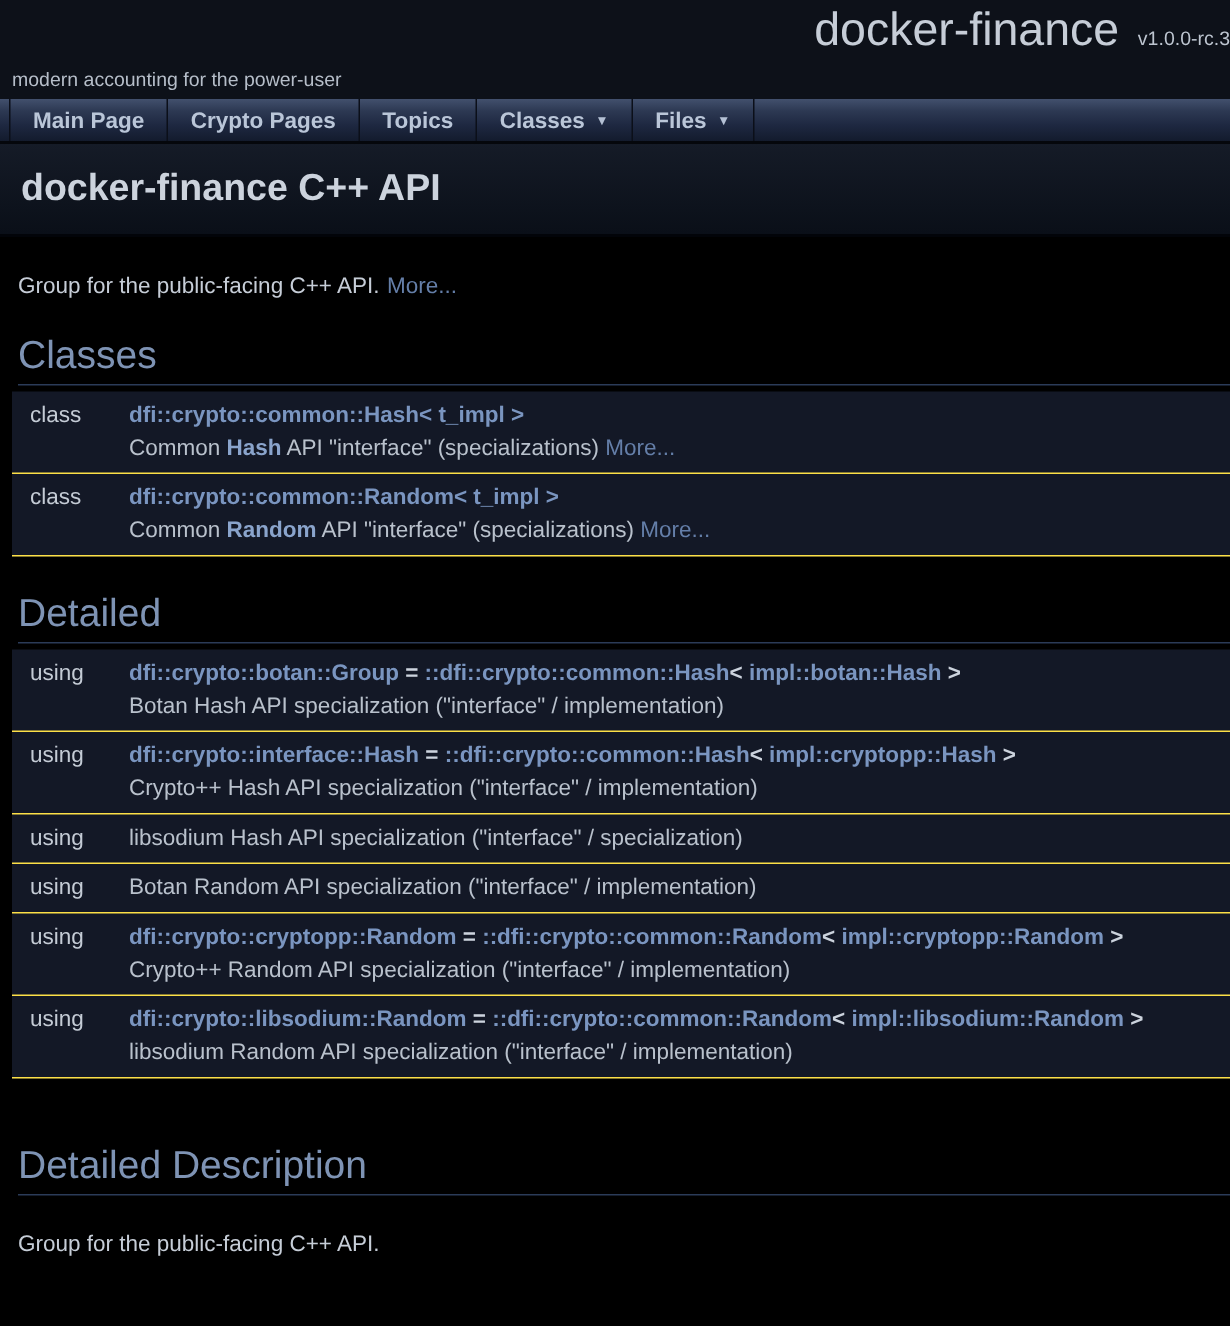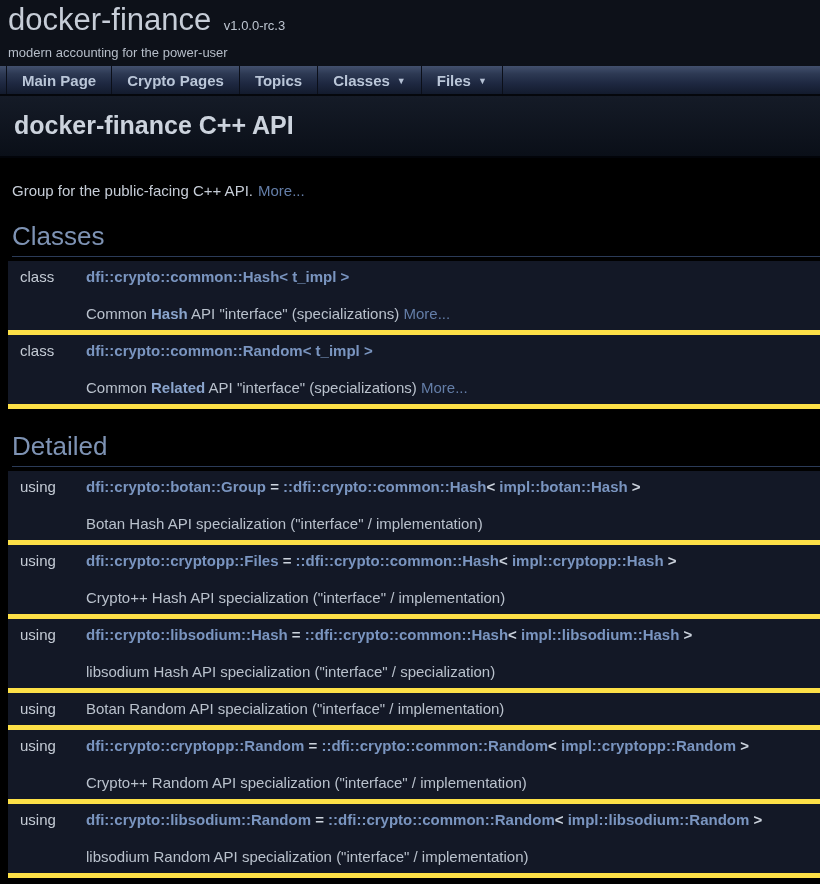--- a/index.html
+++ b/index.html
@@ -7,21 +7,21 @@
   body {
     width: 820px; height: 884px;
     background: #000000;
     font-family: "Liberation Sans", sans-serif;
     color: #c9d0da;
     overflow: hidden;
   }
 
   
   .titlearea { background: #0d1119; padding: 2px 0 6px 8px; }
-  .projectrow { line-height: 36px; }
+  .projectrow { line-height: 36px; text-align: right; }
   .projectname { font-size: 31px; color: #c6cdd7; }
   .projectnumber { font-size: 13px; color: #bdc5d0; margin-left: 8px; }
   .projectbrief { font-size: 13px; color: #b6bec9; margin-top: 1px; }
 
   
   .tabs {
     display: flex; height: 30px;
     background: linear-gradient(to bottom, #42506d 0%, #2d3953 28%, #1e2841 62%, #131b2d 100%);
     border-bottom: 2px solid #05070c;
   }
@@ -59,22 +59,22 @@
   }
   .detailed h2.groupheader { margin-top: 42px; }
 
   .memberdecls {
     margin: 4px 0 0 8px;
     background: #131826;
     font-size: 15px; line-height: 17px;
   }
   .mrow {
     display: grid; grid-template-columns: 78px 1fr;
-    padding: 7px 0 8px; row-gap: 20px;
-    border-bottom: 5px solid #fde047;
+    padding: 7px 0 8px; row-gap: 5px;
+    border-bottom: 1px solid #fde047;
   }
   .mleft { grid-column: 1; padding-left: 12px; color: #c4cbd5; }
   .mdef  { grid-column: 2; font-weight: bold; color: #ccd3dd; padding-right: 10px; }
   .mdesc { grid-column: 2; color: #b9c1cc; }
   a.mlink { color: #7a95c0; font-weight: bold; }
   a.dlink { color: #8aa4cc; font-weight: bold; }
 
   .detailed p.body { margin: 24px 0 0 12px; font-size: 15px; color: #c6cdd7; }
 </style>
 </head>
@@ -120,43 +120,42 @@
 
     <div class="mrow">
       <span class="mleft">class</span>
       <div class="mdef"><a class="mlink">dfi::crypto::common::Hash&lt; t_impl &gt;</a></div>
       <div class="mdesc"><span>Common </span><a class="dlink">Hash</a><span> API "interface" (specializations) </span><a class="more">More...</a></div>
     </div>
 
     <div class="mrow">
       <span class="mleft">class</span>
       <div class="mdef"><a class="mlink">dfi::crypto::common::Random&lt; t_impl &gt;</a></div>
-      <div class="mdesc"><span>Common </span><a class="dlink">Related</a><span> API "interface" (specializations) </span><a class="more">More...</a></div>
+      <div class="mdesc"><span>Common </span><a class="dlink">Random</a><span> API "interface" (specializations) </span><a class="more">More...</a></div>
     </div>
 
   </div>
 
   <h2 class="groupheader">Detailed</h2>
   <div class="memberdecls">
 
     <div class="mrow">
       <span class="mleft">using</span>
       <div class="mdef"><a class="mlink">dfi::crypto::botan::Group</a><span> = </span><a class="mlink">::dfi::crypto::common::Hash</a><span>&lt; </span><a class="mlink">impl::botan::Hash</a><span> &gt;</span></div>
       <div class="mdesc">Botan Hash API specialization ("interface" / implementation)</div>
     </div>
 
     <div class="mrow">
       <span class="mleft">using</span>
-      <div class="mdef"><a class="mlink">dfi::crypto::cryptopp::Files</a><span> = </span><a class="mlink">::dfi::crypto::common::Hash</a><span>&lt; </span><a class="mlink">impl::cryptopp::Hash</a><span> &gt;</span></div>
+      <div class="mdef"><a class="mlink">dfi::crypto::interface::Hash</a><span> = </span><a class="mlink">::dfi::crypto::common::Hash</a><span>&lt; </span><a class="mlink">impl::cryptopp::Hash</a><span> &gt;</span></div>
       <div class="mdesc">Crypto++ Hash API specialization ("interface" / implementation)</div>
     </div>
 
     <div class="mrow">
       <span class="mleft">using</span>
-      <div class="mdef"><a class="mlink">dfi::crypto::libsodium::Hash</a><span> = </span><a class="mlink">::dfi::crypto::common::Hash</a><span>&lt; </span><a class="mlink">impl::libsodium::Hash</a><span> &gt;</span></div>
       <div class="mdesc">libsodium Hash API specialization ("interface" / specialization)</div>
     </div>
 
     <div class="mrow">
       <span class="mleft">using</span>
       <div class="mdesc">Botan Random API specialization ("interface" / implementation)</div>
     </div>
 
     <div class="mrow">
       <span class="mleft">using</span>

